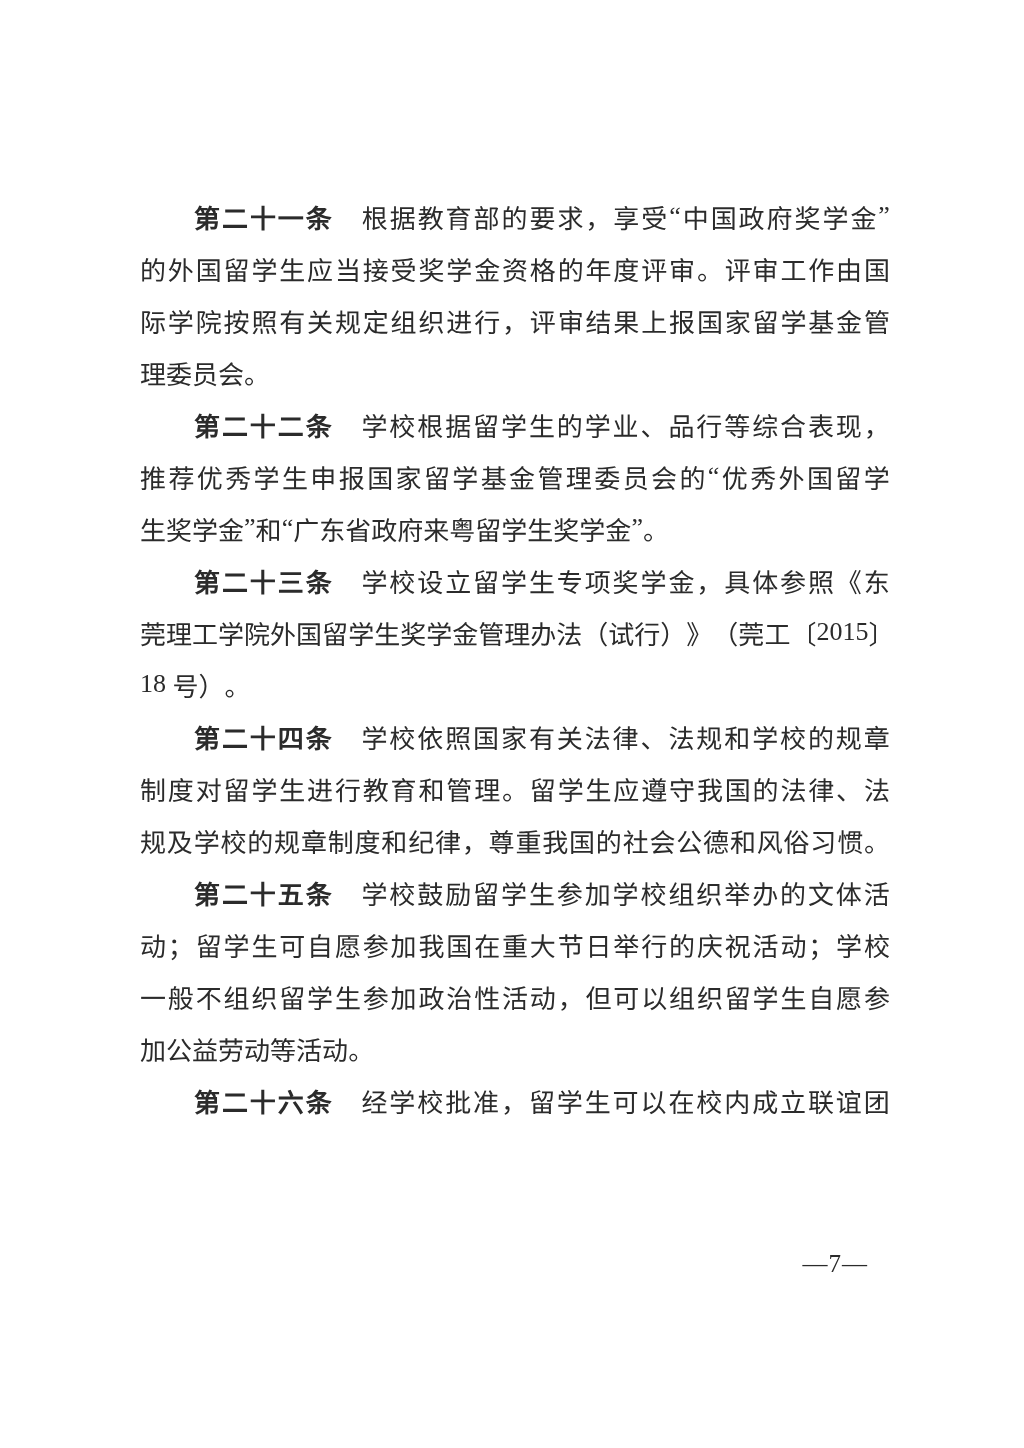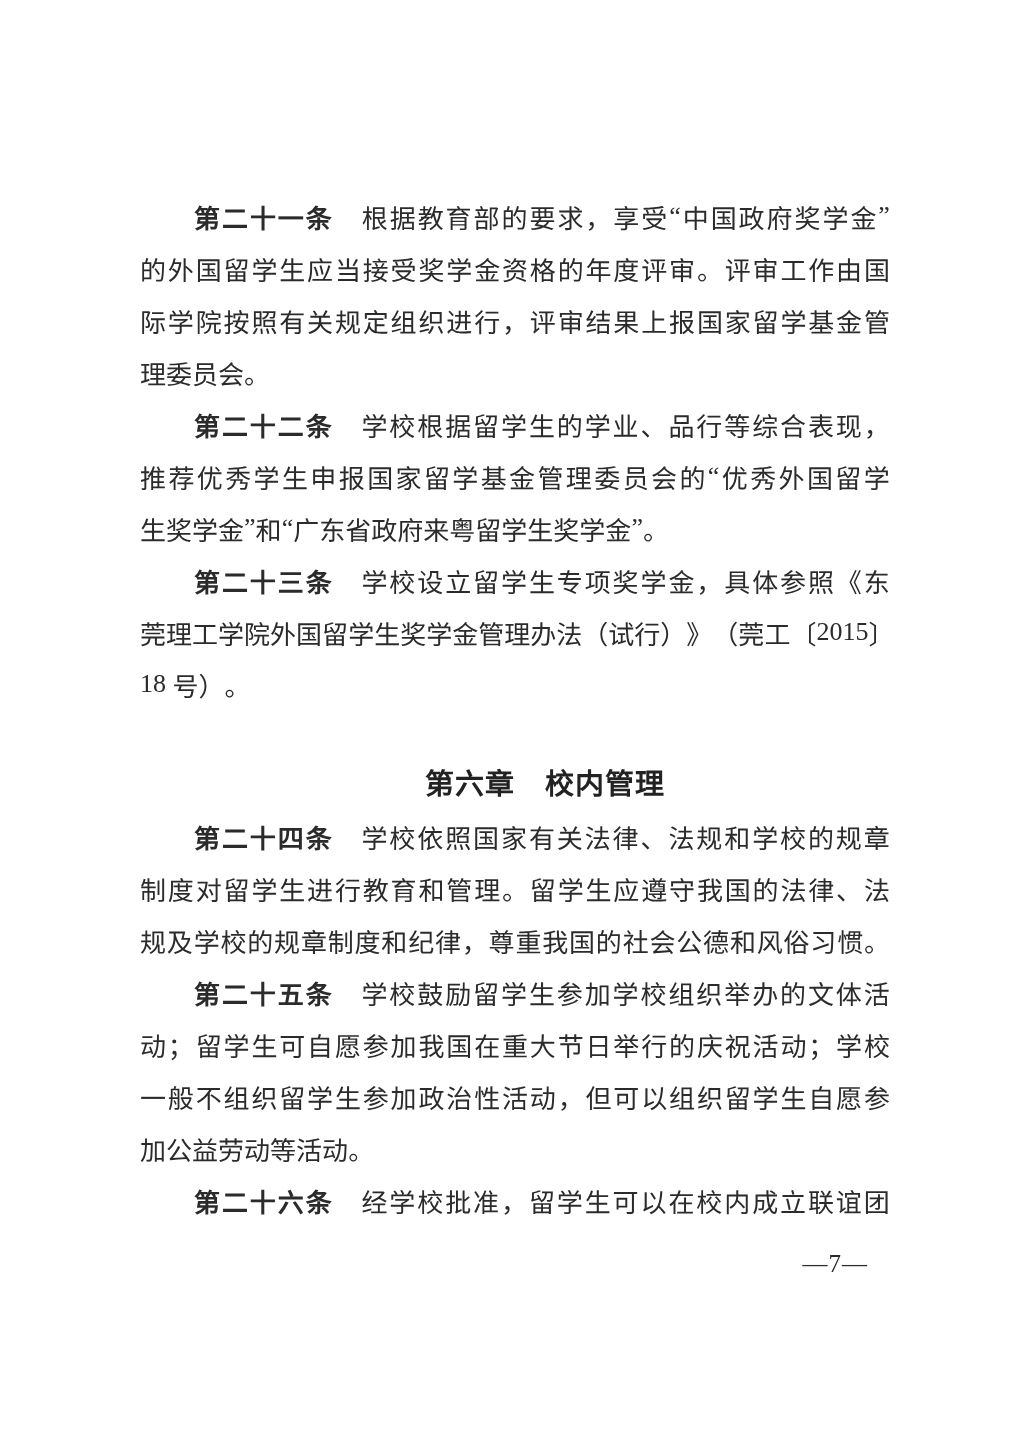--- a/index.html
+++ b/index.html
@@ -299,21 +299,20 @@
         </div>
         <div class="line last">
           <span class="ch">1</span>
           <span class="ch">8</span>
           <span class="ch"> </span>
           <span class="ch">号</span>
           <span class="ch">）</span>
           <span class="ch">。</span>
         </div>
       </div>
-      <div class="heading">第六章　校内管理</div>
       <div>
         <div class="line fill indent">
           <span class="ch bold">第</span>
           <span class="ch bold">二</span>
           <span class="ch bold">十</span>
           <span class="ch bold">四</span>
           <span class="ch bold">条</span>
           <span class="ch">　</span>
           <span class="ch">学</span>
           <span class="ch">校</span>

